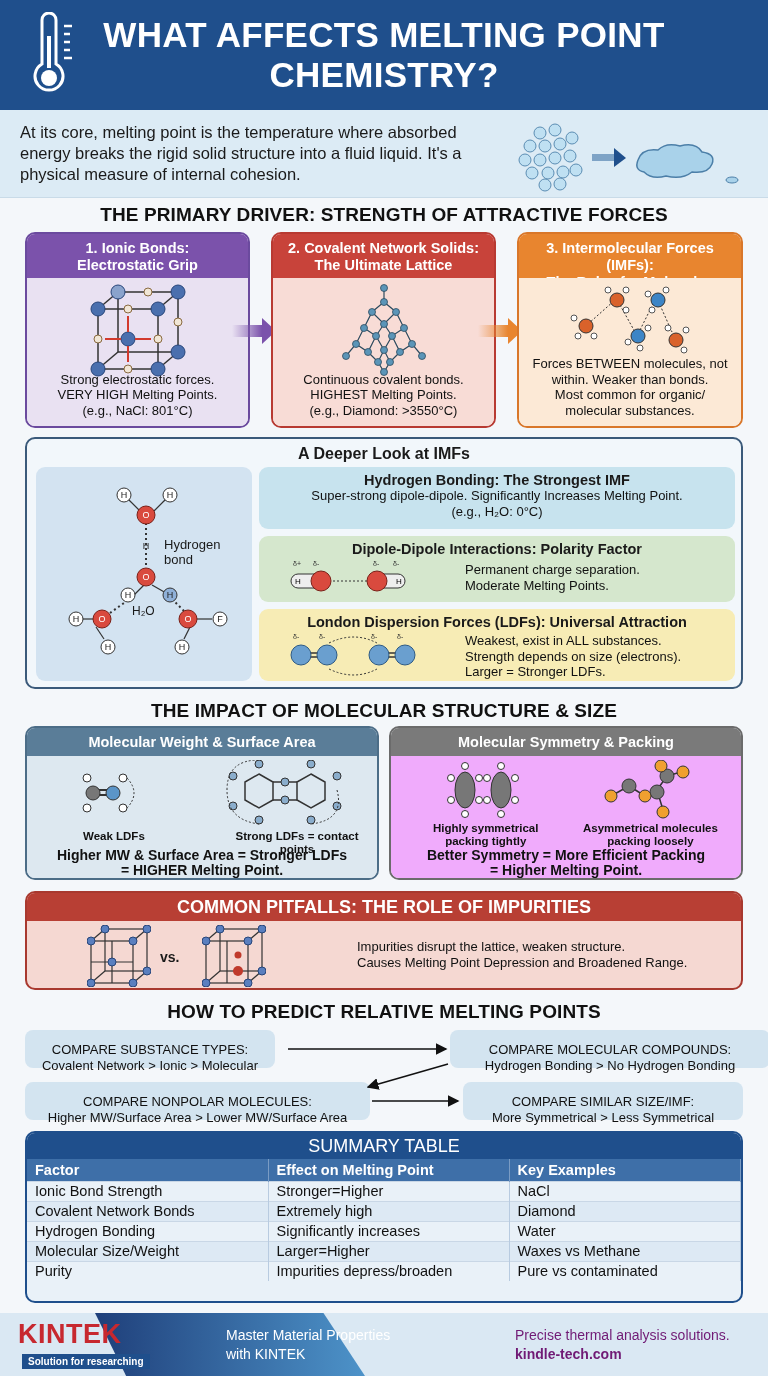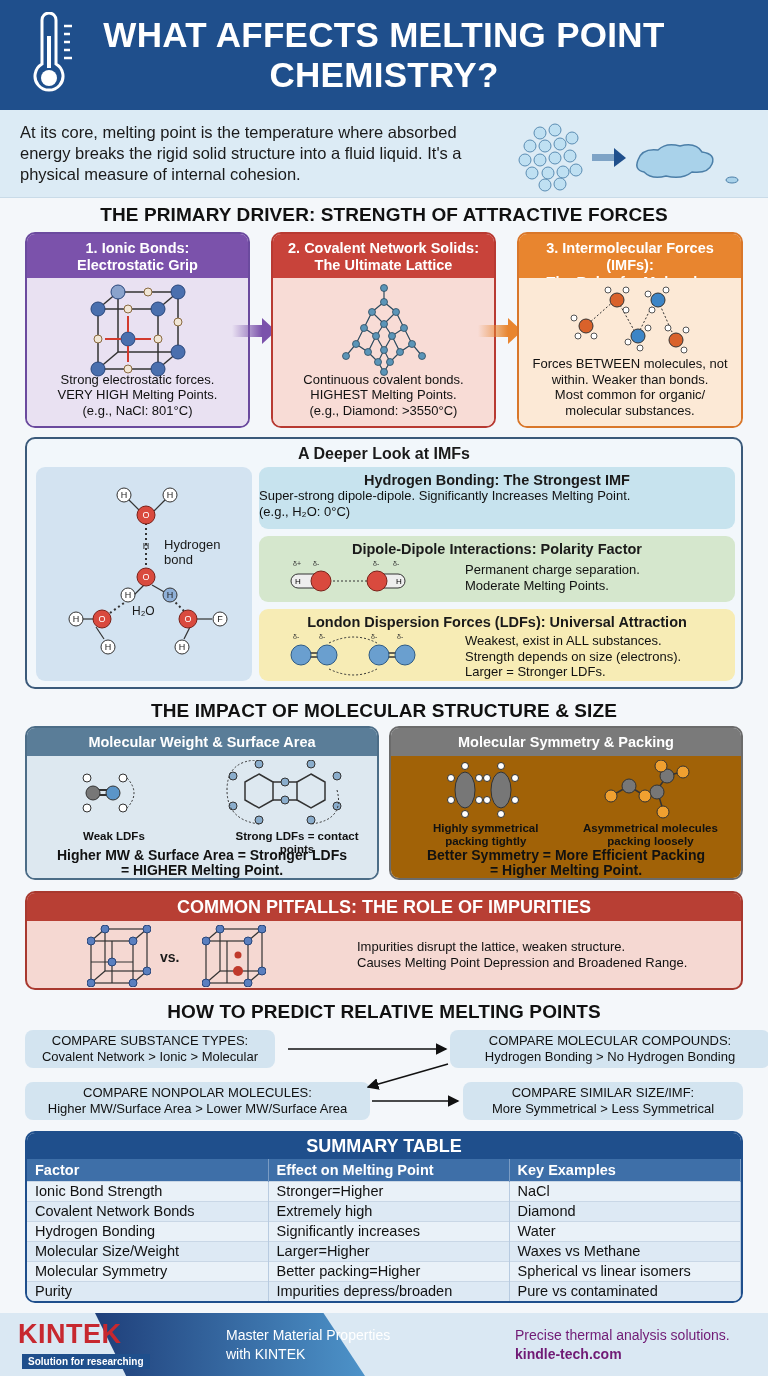--- a/index.html
+++ b/index.html
@@ -24,39 +24,39 @@
 .c3 .ch{background:#e8852f}.c3 .cb{background:#fce9d6}
 .arrow1,.arrow2{position:absolute;top:318px;width:44px;height:26px}
 .arrow1{left:232px}.arrow2{left:478px}
 .deeper{position:absolute;left:25px;top:437px;width:718px;height:252px;border:2px solid #3b5a7a;border-radius:10px;background:#f2f7fb}
 .deeper h3{position:absolute;left:0;width:100%;top:6px;text-align:center;font-size:16px;font-weight:bold}
 .deeper .water{position:absolute;left:9px;top:28px;width:216px;height:214px;background:#d3e3f1;border-radius:9px}
 .imf{position:absolute;left:232px;width:476px;border-radius:9px}
 .imf h4{text-align:center;font-size:14.5px;font-weight:bold;margin-top:5px}
 .imf .d{font-size:13px;line-height:15.5px;color:#111}
 .imf1{top:28px;height:62px;background:#c7e3ee}
-.imf1 .d{text-align:left}
+.imf1 .d{text-align:center}
 .imf2{top:97px;height:66px;background:#d5e7cd}
 .imf3{top:170px;height:72px;background:#f7ecb5}
 .imf .d.right{position:absolute;left:206px}
 .imf svg{position:absolute;left:30px}
 .struct{position:absolute;top:726px;width:354px;height:154px;border:2px solid;border-radius:10px;overflow:hidden}
 .struct .sh{color:#fff;font-weight:bold;font-size:14.5px;text-align:center;height:28px;line-height:28px}
 .struct .sb{position:relative;height:126px}
 .s1{left:25px;border-color:#4c6d87}.s1 .sh{background:#5a7d98}.s1 .sb{background:#dde8f0}
-.s2{left:389px;border-color:#6b6b6b}.s2 .sh{background:#7a7a7a}.s2 .sb{background:#a16207}
+.s2{left:389px;border-color:#6b6b6b}.s2 .sh{background:#7a7a7a}.s2 .sb{background:#f0abfc}
 .struct .lbl{position:absolute;font-size:11.5px;font-weight:bold;text-align:center;line-height:13px;color:#111}
 .struct .sum{position:absolute;left:0;right:0;bottom:4px;text-align:center;font-size:14px;line-height:15px;font-weight:bold;color:#111}
 .pitfall{position:absolute;left:25px;top:891px;width:718px;height:99px;border:2px solid #a8392f;border-radius:10px;overflow:hidden;background:#f5d8d2}
 .pitfall .ph{background:#b83f34;color:#fff;font-weight:bold;font-size:18px;text-align:center;height:28px;line-height:28px}
 .pitfall .vs{position:absolute;left:133px;top:56px;font-size:14px;font-weight:bold}
 .pitfall .pt{position:absolute;left:330px;top:46px;font-size:13px;line-height:16px;color:#111}
-.pred{position:absolute;height:38px;background:#d3e4f0;border-radius:8px;text-align:center;font-size:13px;line-height:16px;padding-top:3px;color:#111}
+.pred{position:absolute;height:38px;background:#d3e4f0;border-radius:8px;text-align:center;font-size:13px;line-height:16px;padding-top:12px;color:#111}
 .summary{position:absolute;left:25px;top:1131px;width:718px;height:172px;border:2px solid #1f4f8c;border-radius:10px;overflow:hidden;background:#e9f1f8}
-.summary .th{background:#1f4f8c;color:#fff;font-weight:bold;font-size:18px;text-align:center;height:26px;line-height:26px}
+.summary .th{background:#1f4f8c;color:#fff;font-weight:normal;font-size:18px;text-align:center;height:26px;line-height:26px}
 .summary table{width:100%;border-collapse:collapse;font-size:14.5px}
 .summary th{background:#3e6fa8;color:#fff;text-align:left;font-weight:bold;height:22px;padding-left:8px;border-right:1px solid #7a9cc4}
 .summary td{height:20px;padding-left:8px;border-right:1px solid #b8cbe0;border-top:1px solid #c9d7e6;color:#111}
 .summary tr:nth-child(even) td{background:#dde9f4}
 .footer{position:absolute;left:0;top:1313px;width:768px;height:63px;background:#dae8f3;overflow:hidden}
 .footer .band{position:absolute;left:105px;top:0;width:260px;height:63px}
 .footer .logo{position:absolute;left:18px;top:6px;font-size:27px;font-weight:bold;color:#c7282f;letter-spacing:0.5px}
 .footer .tag{position:absolute;left:22px;top:41px;background:#1f4f8c;color:#fff;font-size:10px;padding:2px 6px;font-weight:bold}
 .footer .mid{position:absolute;left:226px;top:13px;color:#fff;font-size:14px;line-height:19px}
 .footer .right{position:absolute;left:515px;top:13px;font-size:14px;line-height:19px;color:#701a75}
@@ -576,25 +576,20 @@
           <td>Hydrogen Bonding</td>
           <td>Significantly increases</td>
           <td>Water</td>
         </tr>
       <tr>
           <td>Molecular Size/Weight</td>
           <td>Larger=Higher</td>
           <td>Waxes vs Methane</td>
         </tr>
       <tr>
-          <td>Molecular Symmetry</td>
-          <td>Better packing=Higher</td>
-          <td>Spherical vs linear isomers</td>
-        </tr>
-      <tr>
           <td>Purity</td>
           <td>Impurities depress/broaden</td>
           <td>Pure vs contaminated</td>
         </tr>
     </tbody>
   </table>
 </div>
 
 <div class="footer">
   <svg class="band" viewBox="0 0 260 63" preserveAspectRatio="none" style="left:95px;width:270px">

